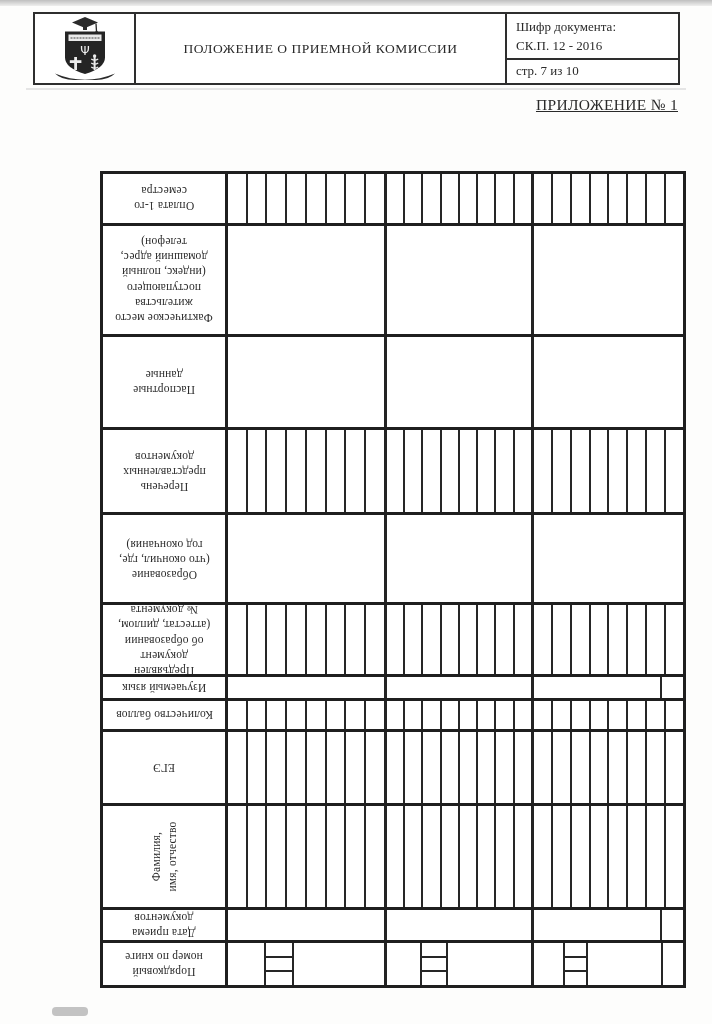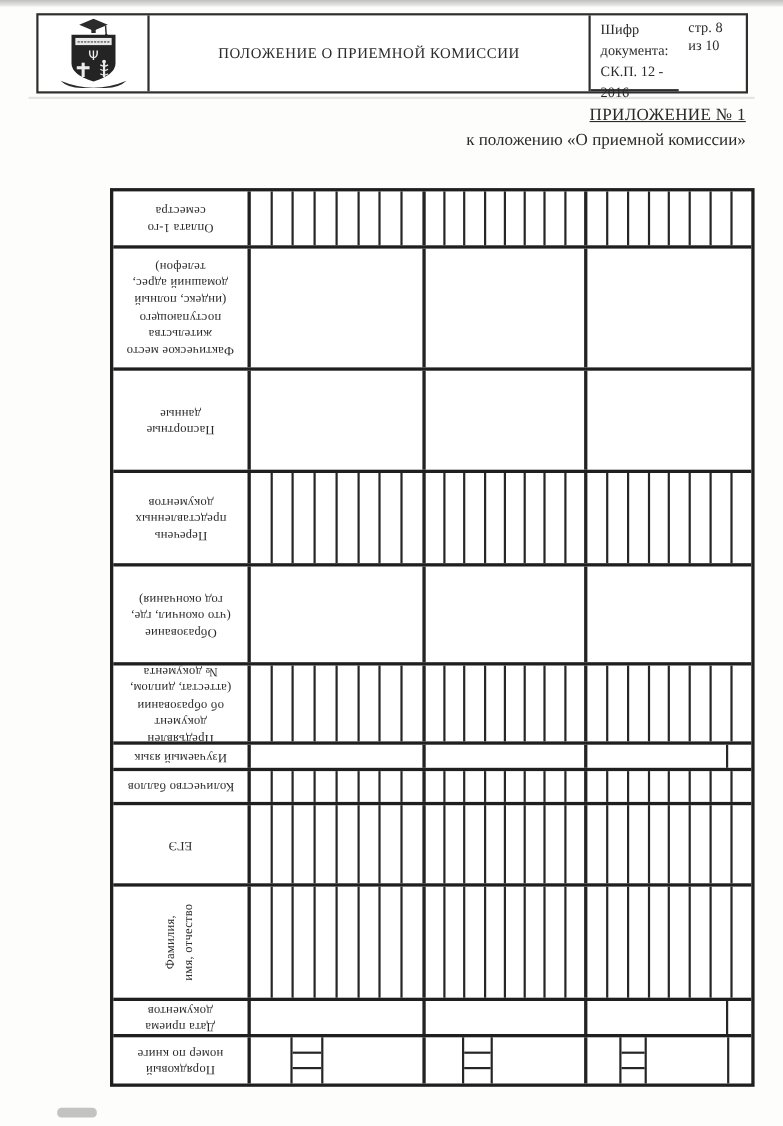--- a/index.html
+++ b/index.html
@@ -10,21 +10,21 @@
             background:linear-gradient(#bfbfbf,#efefee);}
   .scan-streak{position:absolute;left:26px;top:88px;width:660px;height:2px;background:#dedede;opacity:.8;}
   .scan-smudge{position:absolute;left:52px;top:1007px;width:36px;height:9px;background:#b9b9b9;
                border-radius:4px;opacity:.85;}
   
   .hdr{position:absolute;left:33px;top:12px;width:647px;height:73px;border:2px solid #2e2e2e;
        display:flex;box-sizing:border-box;background:#fff;}
   .hcell-logo{width:99px;border-right:2px solid #2e2e2e;display:flex;align-items:center;justify-content:center;}
   .hcell-title{flex:1;display:flex;align-items:center;justify-content:center;
                font-size:13.5px;letter-spacing:.5px;text-align:center;}
-  .hcell-right{width:143px;border-left:2px solid #2e2e2e;display:flex;flex-direction:row;box-sizing:border-box;}
+  .hcell-right{width:173px;border-left:2px solid #2e2e2e;display:flex;flex-direction:column;box-sizing:border-box;}
   .hcode{flex:1;border-bottom:2px solid #2e2e2e;padding:4px 9px 2px;font-size:13px;line-height:1.45;}
   .hpage{height:25px;padding:3px 9px;font-size:13px;}
   
   .apx1{position:absolute;right:34px;top:96px;font-size:15.5px;letter-spacing:.3px;text-decoration:underline;}
   .apx2{position:absolute;right:34px;top:119px;font-size:15.5px;}
   .apx3{position:absolute;left:132px;top:142px;font-size:15.5px;}
   
   .jt{position:absolute;left:100px;top:171px;width:586px;height:817px;
       border:3px solid #1f1f1f;box-sizing:border-box;display:flex;flex-direction:column;background:#fff;}
   .jrow{display:flex;box-sizing:border-box;}
@@ -67,26 +67,25 @@
         <rect x="21.8" y="44.2" width="11.6" height="2.8" fill="#ececec"></rect>
         <rect x="45.6" y="41" width="2" height="13" fill="#ececec"></rect>
         <path d="M43.2 43 q3.5 2.4 7 0 M43.2 47 q3.5 2.4 7 0 M43.2 51 q3.5 2.4 7 0" stroke="#ececec" stroke-width="1.2" fill="none"></path>
         <circle cx="46.6" cy="40" r="1.7" fill="#ececec"></circle>
         <path d="M7 57.5 q30 12.5 60 0 q-6.5 6.5 -19 6.5 h-22 q-12.5 0 -19 -6.5 z" fill="#2b2b2b"></path>
       </svg>
     </div>
     <div class="hcell-title">ПОЛОЖЕНИЕ О ПРИЕМНОЙ КОМИССИИ</div>
     <div class="hcell-right">
       <div class="hcode"><span>Шифр документа:</span><br><span>СК.П. 12 - 2016</span></div>
-      <div class="hpage">стр. 8 из 10</div>
+      <div class="hpage">стр. 7 из 10</div>
     </div>
   </div>
 
   <div class="apx1">ПРИЛОЖЕНИЕ № 1</div>
-  <div class="apx2">к положению «О приемной комиссии»</div>
 
   <div class="jt" id="journal">
       <div class="jrow" style="height: 49px;">
         <div class="jlabel">
           <div class="rot180">Оплата 1-го
 семестра</div>
         </div>
         <div class="jbody">
           <div class="jrec" style="flex: 160 0 0px;">
             <div class="jcell" style="flex: 1 1 0%;"></div>

